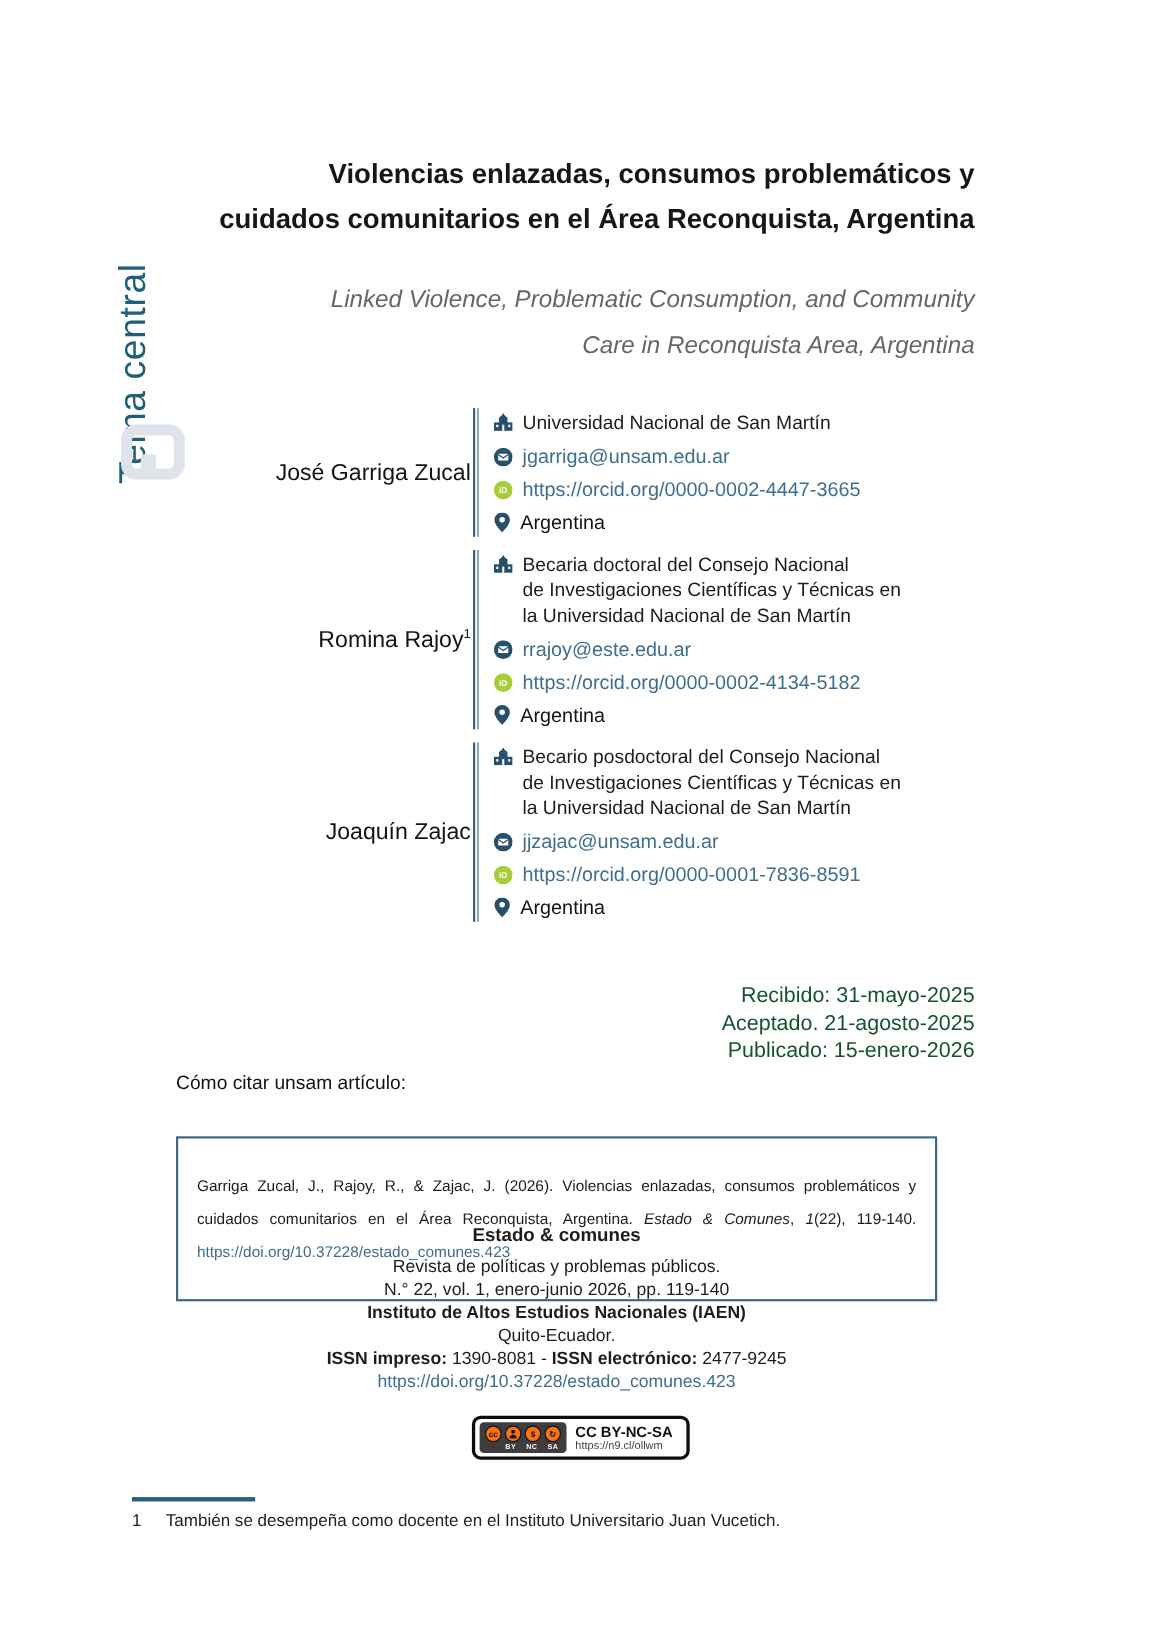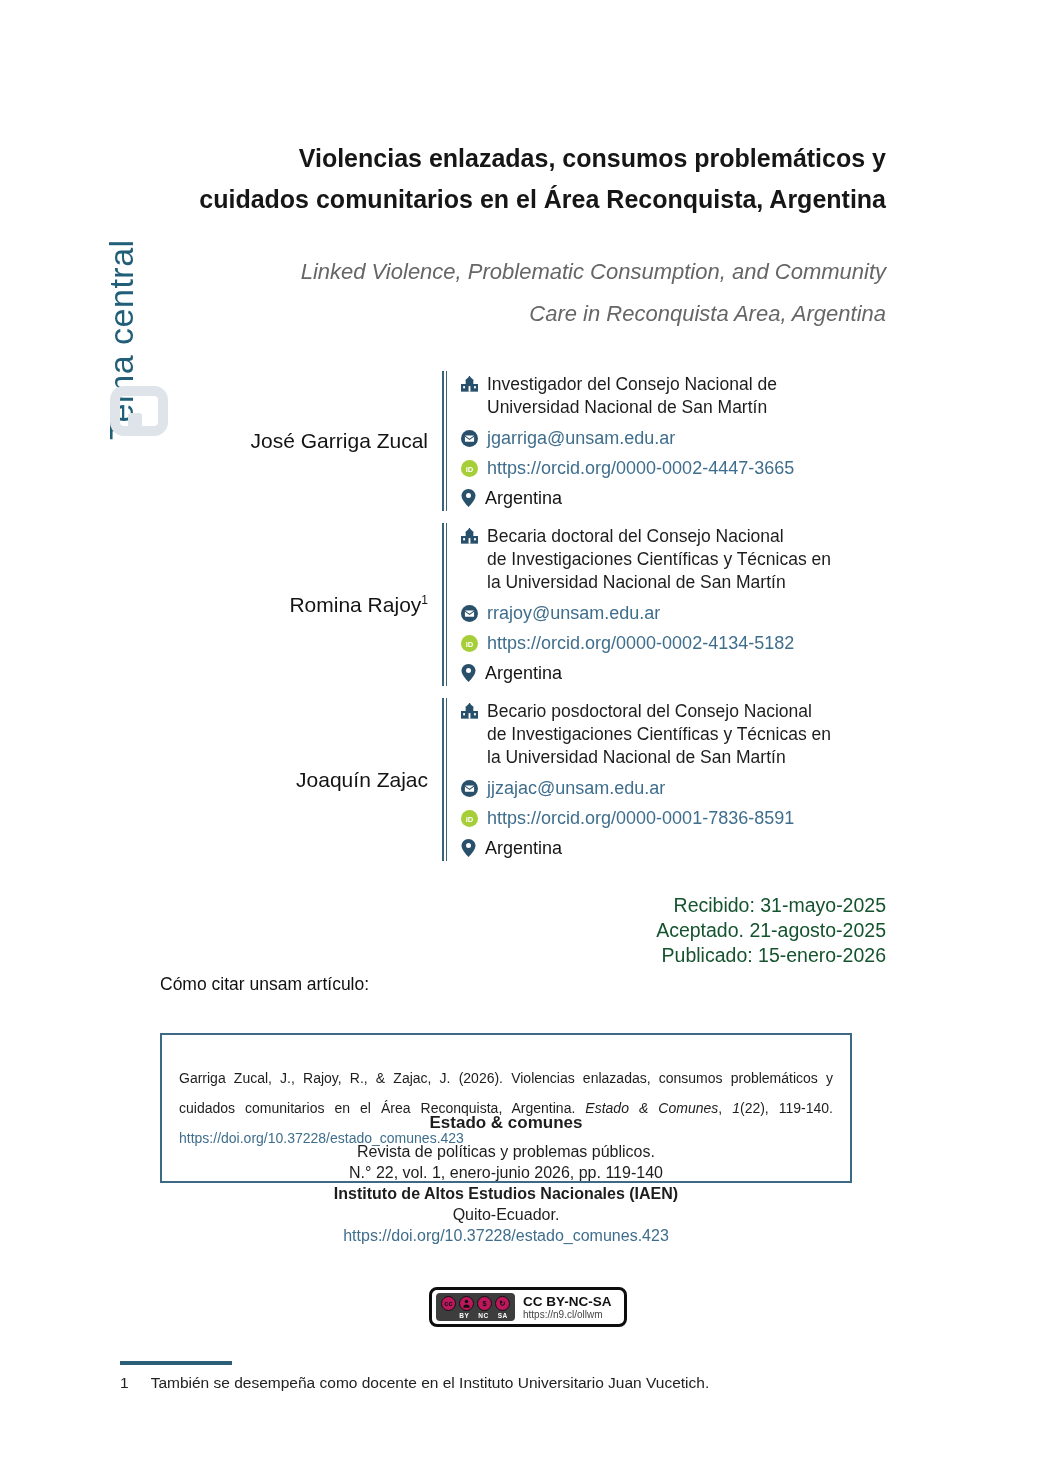--- a/index.html
+++ b/index.html
@@ -17,21 +17,21 @@
 
   
   .title-es{position:absolute;left:190px;right:177px;top:138px;text-align:right;
             font-weight:bold;font-size:25px;line-height:41px;color:#161616;}
   .title-en{position:absolute;left:190px;right:177px;top:251px;text-align:right;
             font-style:italic;font-size:22px;line-height:42px;color:#666666;}
 
   
   .authors{position:absolute;left:160px;right:173px;top:371px;}
   .author-row{display:flex;margin-bottom:12px;}
-  .author-name{width:268px;padding-right:14px;align-self:center;text-align:right;
+  .author-name{width:268px;padding-right:2px;align-self:center;text-align:right;
                font-size:21px;color:#141414;white-space:nowrap;}
   .author-name sup{font-size:12px;}
   .author-divider{width:2px;align-self:stretch;
                   border-left:2px solid #3b6379;border-right:1px solid #3b6379;}
   .author-info{flex:1;padding:2px 0 2px 14px;}
   .aff{display:flex;gap:9px;align-items:flex-start;}
   .aff svg{margin-top:3px;flex:0 0 auto;}
   .aff-lines{font-size:17.5px;line-height:23px;color:#1d1d1d;}
   .contact-row{display:flex;align-items:center;gap:9px;margin-top:8px;
                font-size:18px;line-height:22px;}
@@ -55,21 +55,21 @@
   .journal .jname{font-size:17px;font-weight:bold;line-height:22px;margin-bottom:7px;}
   .journal .jline{font-size:16px;line-height:21px;}
   .journal b{font-weight:bold;}
 
   
   .cc-badge{position:absolute;left:429px;top:1287px;display:flex;align-items:center;gap:8px;
             border:3px solid #0d0d0d;border-radius:8px;background:#fff;padding:3px 12px 3px 4px;}
   .cc-left{background:#3d3d3d;border-radius:4px;padding:3px 5px 2px 5px;
            display:flex;flex-direction:column;align-items:center;}
   .cc-circles{display:flex;gap:3px;align-items:center;}
-  .cc-circle{width:15px;height:15px;border-radius:50%;background:#be185d;border:1px solid #111;
+  .cc-circle{width:15px;height:15px;border-radius:50%;background:#f97316;border:1px solid #111;
              box-sizing:border-box;display:flex;align-items:center;justify-content:center;
              font-size:7.5px;font-weight:bold;color:#111;line-height:1;}
   .cc-labels{display:flex;gap:9px;margin-top:1px;margin-left:16px;
              font-size:6.5px;font-weight:bold;color:#fff;letter-spacing:.5px;}
   .cc-code{font-size:13.5px;font-weight:bold;color:#111;line-height:15px;}
   .cc-url{font-size:10px;color:#444;line-height:12px;}
 
   
   .foot-rule{position:absolute;left:120px;top:1361px;width:112px;height:4px;background:#2b5f78;}
   .footnote{position:absolute;left:120px;top:1374px;display:flex;gap:22px;
@@ -104,21 +104,20 @@
           <svg width="17" height="16" viewBox="0 0 20 18" fill="#29506b" aria-hidden="true">
               <rect x="0" y="9" width="20" height="9"></rect>
               <rect x="5.5" y="4" width="9" height="6"></rect>
               <polygon points="10,0 15,4.5 5,4.5"></polygon>
               <rect x="9.3" y="-1" width="1.4" height="3"></rect>
               <rect x="2.5" y="11.5" width="2.2" height="2.6" fill="#fff"></rect>
               <rect x="8.9" y="11.5" width="2.2" height="6.5" fill="#fff"></rect>
               <rect x="15.3" y="11.5" width="2.2" height="2.6" fill="#fff"></rect>
             </svg>
           <div class="aff-lines">
-            <div>Investigador del Consejo Nacional de</div>
             <div>Universidad Nacional de San Martín</div>
           </div>
         </div>
         <div class="contact-row">
           <svg width="17" height="17" viewBox="0 0 20 20" aria-hidden="true">
               <circle cx="10" cy="10" r="10" fill="#29506b"></circle>
               <rect x="4.6" y="6.6" width="10.8" height="7.2" rx="1" fill="#fff"></rect>
               <path d="M4.6 7.2 L10 11 L15.4 7.2" stroke="#29506b" stroke-width="1.3" fill="none"></path>
             </svg>
           <span class="link">jgarriga@unsam.edu.ar</span>
@@ -159,21 +158,21 @@
             <div>de Investigaciones Científicas y Técnicas en</div>
             <div>la Universidad Nacional de San Martín</div>
           </div>
         </div>
         <div class="contact-row">
           <svg width="17" height="17" viewBox="0 0 20 20" aria-hidden="true">
               <circle cx="10" cy="10" r="10" fill="#29506b"></circle>
               <rect x="4.6" y="6.6" width="10.8" height="7.2" rx="1" fill="#fff"></rect>
               <path d="M4.6 7.2 L10 11 L15.4 7.2" stroke="#29506b" stroke-width="1.3" fill="none"></path>
             </svg>
-          <span class="link">rrajoy@unsam.edu.ar</span>
+          <span class="link">rrajoy@este.edu.ar</span>
         </div>
         <div class="contact-row">
           <svg width="17" height="17" viewBox="0 0 20 20" aria-hidden="true">
               <circle cx="10" cy="10" r="10" fill="#a6ce39"></circle>
               <text x="10" y="13.6" font-size="9" font-weight="bold" fill="#fff" text-anchor="middle" font-family="sans-serif">iD</text>
             </svg>
           <span class="link">https://orcid.org/0000-0002-4134-5182</span>
         </div>
         <div class="contact-row">
           <svg width="15" height="18" viewBox="0 0 14 18" aria-hidden="true">
@@ -239,20 +238,21 @@
 
   <div class="cite-label">Cómo citar unsam artículo:</div>
   <div class="cite-box"><span>Garriga Zucal, J., Rajoy, R., &amp; Zajac, J. (2026). Violencias enlazadas, consumos problemáticos y cuidados comunitarios en el Área Reconquista, Argentina. </span><i>Estado &amp; Comunes</i><span>, </span><i>1</i><span>(22), 119-140. </span><span class="link">https://doi.org/10.37228/estado_comunes.423</span></div>
 
   <div class="journal">
     <div class="jname">Estado &amp; comunes</div>
     <div class="jline">Revista de políticas y problemas públicos.</div>
     <div class="jline">N.° 22, vol. 1, enero-junio 2026, pp. 119-140</div>
     <div class="jline" style="font-weight:bold;">Instituto de Altos Estudios Nacionales (IAEN)</div>
     <div class="jline">Quito-Ecuador.</div>
+    <div class="jline"><b>ISSN impreso:</b><span> 1390-8081 - </span><b>ISSN electrónico:</b><span> 2477-9245</span></div>
     <div class="jline link">https://doi.org/10.37228/estado_comunes.423</div>
   </div>
 
   <div class="cc-badge">
     <div class="cc-left">
       <div class="cc-circles">
         <span class="cc-circle">cc</span>
         <span class="cc-circle">
             <svg width="9" height="9" viewBox="0 0 10 10" aria-hidden="true">
               <circle cx="5" cy="2.8" r="2" fill="#111"></circle>

